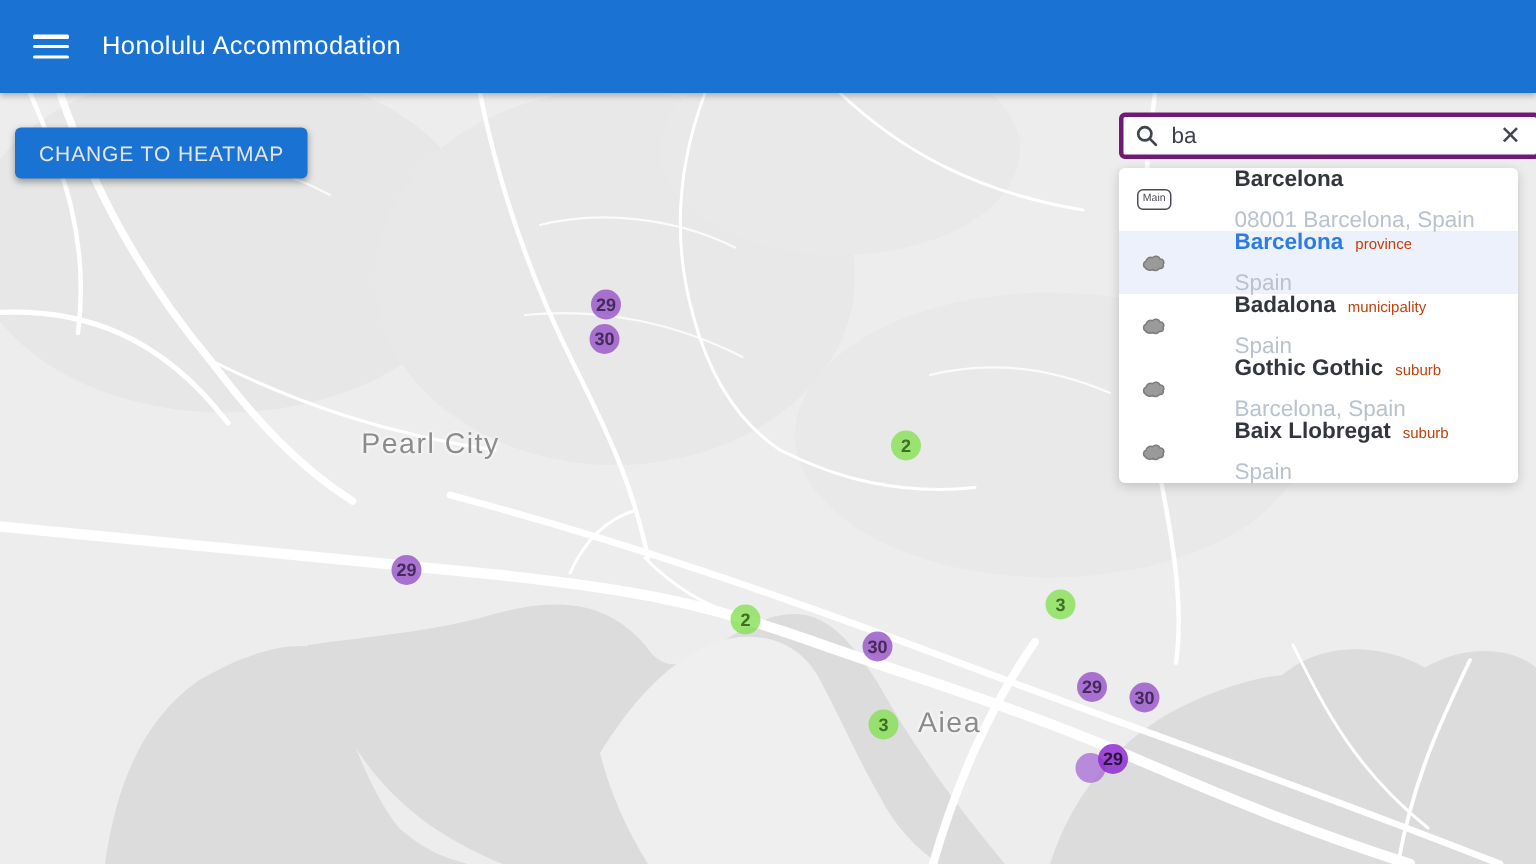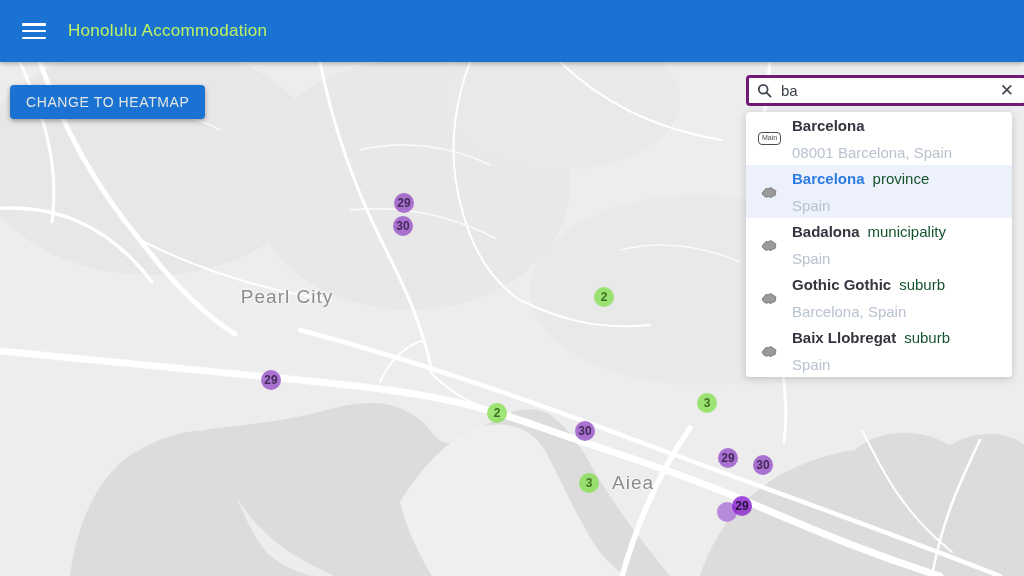--- a/index.html
+++ b/index.html
@@ -30,21 +30,21 @@
     text-shadow:0 0 2px #fff;
   }
   
   .appbar{
     position:absolute;left:0;top:0;width:1024px;height:62px;background:#1a73d2;
     display:flex;align-items:center;box-shadow:0 2px 4px rgba(0,0,0,.25);z-index:30;
   }
   .hamburger{width:24px;height:16px;margin-left:22px;display:flex;flex-direction:column;
     justify-content:space-between;cursor:pointer;}
   .hamburger span{display:block;height:2.5px;background:#fff;border-radius:1px;}
-  .appbar-title{color:#bef264;font-size:17px;font-weight:500;margin-left:22px;letter-spacing:.3px;}
+  .appbar-title{color:#ffffff;font-size:17px;font-weight:500;margin-left:22px;letter-spacing:.3px;}
   
   .heatmap-btn{
     position:absolute;left:10px;top:85px;z-index:25;background:#1a73d2;color:#e5e5e5;
     border:none;border-radius:4px;height:34px;padding:0 16px;font-family:inherit;
     font-size:14px;font-weight:500;letter-spacing:.6px;cursor:pointer;
     box-shadow:0 2px 5px rgba(0,0,0,.35);
   }
   
   .search-wrap{position:absolute;left:746px;top:75px;width:266px;z-index:25;}
   .search-box{
@@ -56,34 +56,34 @@
     margin-left:7px;background:transparent;min-width:0;
   }
   .search-icon{display:flex;align-items:center;}
   .clear-icon{font-size:17px;color:#43464e;cursor:pointer;line-height:1;padding:0 2px;}
   
   .dropdown{
     position:absolute;left:0;top:37px;width:266px;background:#fff;border-radius:4px;
     box-shadow:0 2px 8px rgba(0,0,0,.18);overflow:hidden;
   }
   .result-row{
-    display:flex;align-items:center;height:53px;padding:0 8px;cursor:pointer;
+    display:flex;align-items:center;height:42px;padding:0 8px;cursor:pointer;gap:31px;
   }
   .result-row.highlighted{background:#edf1fb;}
   .result-icon{width:31px;display:flex;justify-content:center;flex-shrink:0;}
   .badge-icon{
     font-size:7px;color:#4a4d55;border:1px solid #4a4d55;border-radius:4px;
     padding:1.5px 3px;line-height:1.2;font-weight:500;
   }
   .blob-icon svg{display:block;}
   .result-text{margin-left:7px;overflow:hidden;}
   .result-line1{display:flex;align-items:baseline;gap:8px;white-space:nowrap;}
   .result-title{font-size:15px;font-weight:700;color:#33353f;}
   .result-row.highlighted .result-title{color:#2d7ce1;}
-  .result-type{font-size:15px;color:#14532d;}
+  .result-type{font-size:10px;color:#c2410c;}
   .result-subtitle{font-size:15px;color:#b9c2cf;margin-top:10px;white-space:nowrap;}
 </style>
 </head>
 <body>
 
 <div class="map">
   <svg width="1024" height="576" viewBox="0 0 1024 576" aria-hidden="true">
     <rect x="0" y="0" width="1024" height="576" fill="#ededed"></rect>
 
     <ellipse cx="150" cy="160" rx="170" ry="115" fill="#e7e7e7"></ellipse>

